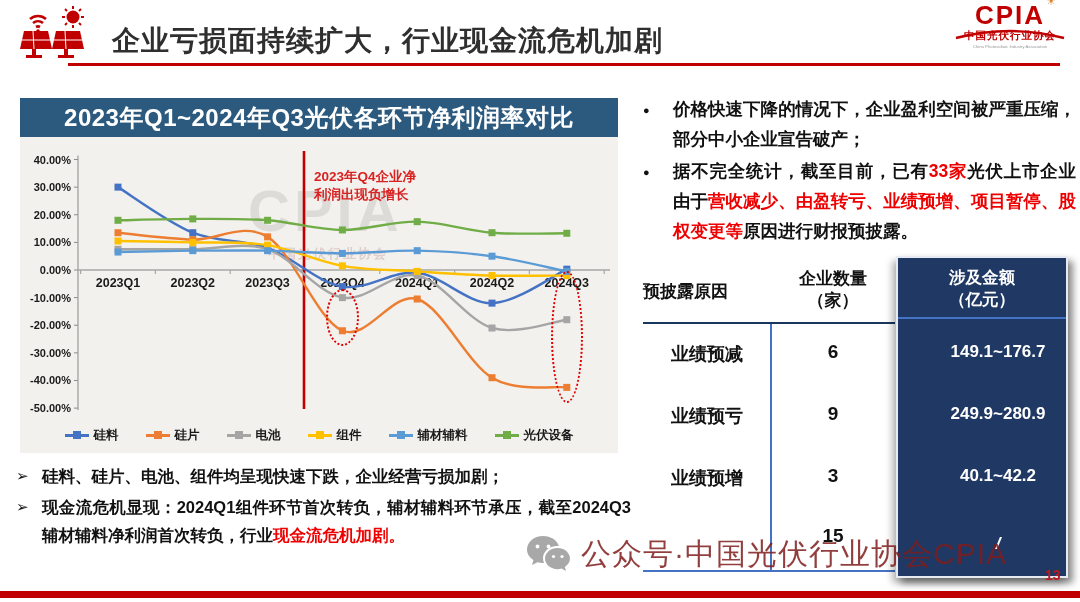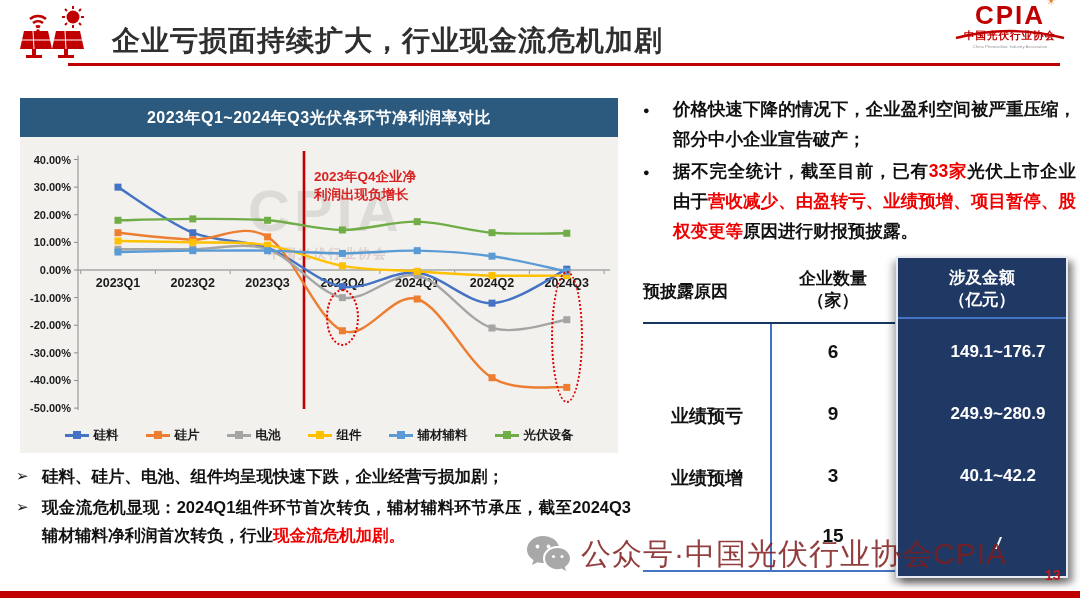--- a/index.html
+++ b/index.html
@@ -11,21 +11,21 @@
   .hdr-title { position:absolute; left:112px; top:22px; font-size:28px; font-weight:800; color:#2f2f2f; letter-spacing:1px; white-space:nowrap; }
   .hdr-underline { position:absolute; left:68px; top:63px; width:992px; height:3px; background:#C00000; }
   .logo { position:absolute; left:950px; top:2px; width:120px; text-align:center; }
   .logo-cpia { font-size:26px; font-weight:800; color:#C00000; letter-spacing:2px; line-height:26px; position:relative; display:inline-block; }
   .logo-sun { position:absolute; top:-7px; right:14px; font-size:11px; color:#D9822B; }
   .logo-arc { display:block; margin:-4px auto 0; }
   .logo-cn { font-size:10.5px; font-weight:700; color:#C00000; letter-spacing:1px; margin-top:-11px; }
   .logo-en { font-size:5px; color:#9a9a9a; transform:scale(.85); }
 
   
-  .chart-banner { position:absolute; left:20px; top:98px; width:598px; height:39px; background:#2C5A7E; color:#fff; font-size:16px; font-weight:700; text-align:center; line-height:39px; letter-spacing:.5px; }
+  .chart-banner { position:absolute; left:20px; top:98px; width:598px; height:39px; background:#2C5A7E; color:#fff; font-size:24px; font-weight:700; text-align:center; line-height:39px; letter-spacing:.5px; }
   .chart-area { position:absolute; left:20px; top:137px; width:598px; height:316px; background:#F2F1ED; }
   .chart-area svg.plot { position:absolute; left:0; top:0; }
   .cpia-wm { position:absolute; left:228px; top:40px; font-size:58px; font-weight:800; color:rgba(140,140,140,.22); letter-spacing:4px; z-index:0; }
   .cpia-wm2 { position:absolute; left:248px; top:108px; font-size:13px; font-weight:700; color:rgba(190,140,140,.35); letter-spacing:2px; z-index:0; }
   .chart-annot { position:absolute; left:294px; top:31px; width:140px; font-size:13.5px; font-weight:700; color:#D92121; line-height:17.5px; z-index:3; }
   .ellipse { position:absolute; border:2px dotted #E00000; border-radius:50%; z-index:4; }
   .e1 { left:306px; top:152px; width:33px; height:57px; }
   .e2 { left:531px; top:134px; width:32px; height:132px; }
   .legend { position:absolute; left:0; top:290px; width:598px; display:flex; justify-content:center; gap:27px; z-index:2; }
   .lg-item { display:flex; align-items:center; gap:5px; }
@@ -282,20 +282,21 @@
 
   <div class="tbl">
     <div class="tbl-h1">预披露原因</div>
     <div class="tbl-h2">
       <span>企业数量</span><br><span>（家）</span>
     </div>
     <div class="tbl-hline"></div>
     <div class="tbl-vline"></div>
     <div class="tbl-bline"></div>
 
+    <div class="tbl-reason" style="top:84px">业绩预减</div>
     <div class="tbl-count" style="top:83px">6</div>
     <div class="tbl-reason" style="top:146px">业绩预亏</div>
     <div class="tbl-count" style="top:145px">9</div>
     <div class="tbl-reason" style="top:208px">业绩预增</div>
     <div class="tbl-count" style="top:207px">3</div>
     <div class="tbl-count" style="top:267px">15</div>
   </div>
 
   <div class="navy-panel">
     <div class="np-header">

